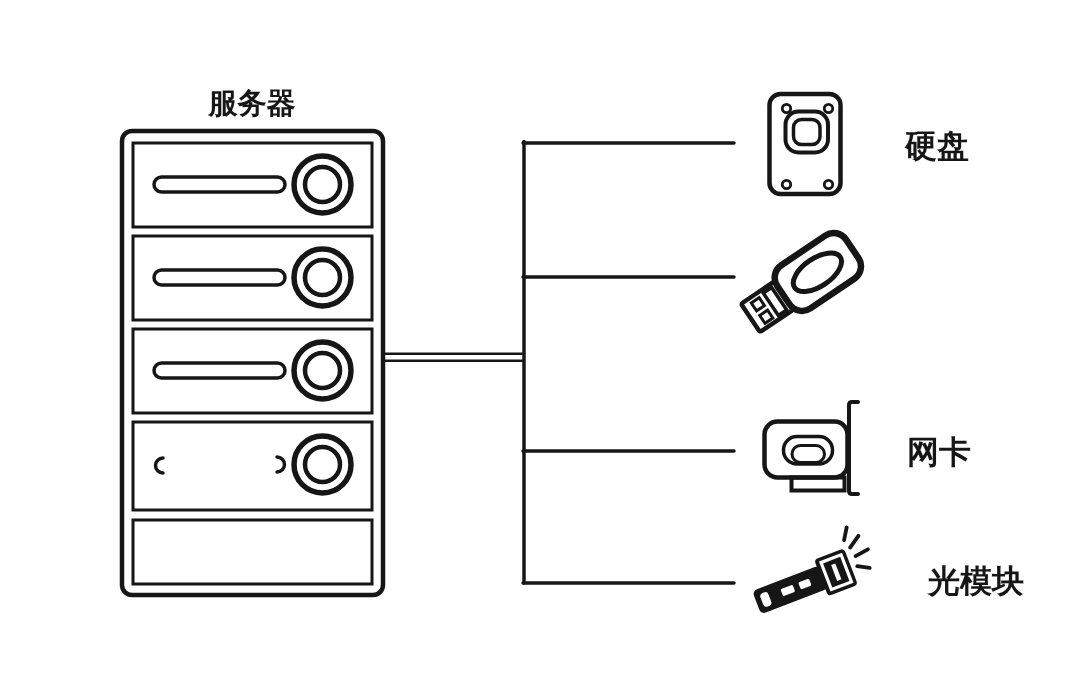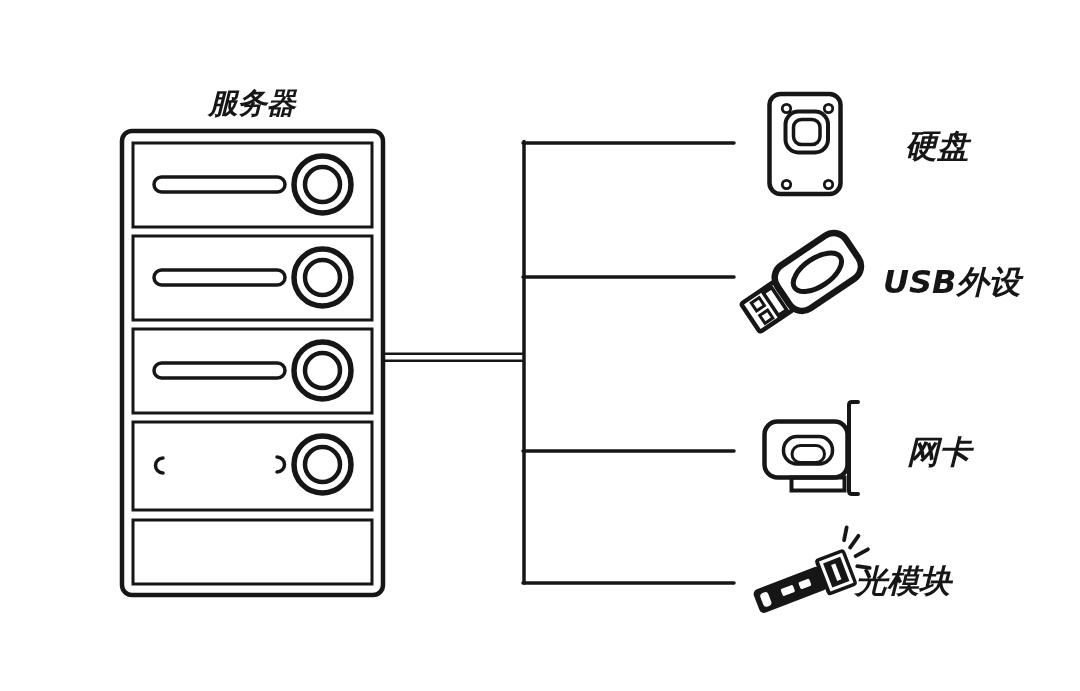--- a/index.html
+++ b/index.html
@@ -1,21 +1,20 @@
 <!DOCTYPE html>
 <html style="--bg: #ffffff; --line: #161616;"><head>
 <meta charset="utf-8">
 <style>
   :root { --bg:#ffffff; --line:#161616; }
   html,body { margin:0; padding:0; background:var(--bg); }
   #canvas {
     position:relative; width:1080px; height:691px;
     background:var(--bg); overflow:hidden;
     font-family:"DejaVu Sans","Liberation Sans",sans-serif;
-    font-style:italic;
   }
   #diagram-svg { position:absolute; left:0; top:0; }
   .stroke { fill:none; stroke:var(--line); }
   .fill   { fill:var(--line); stroke:none; }
   .white-fill   { fill:#ffffff; stroke:none; }
   .white-stroke { fill:none; stroke:#ffffff; }
   .label {
     position:absolute; color:var(--line); font-weight:700;
     font-size:32px; line-height:1.05; white-space:nowrap;
   }
@@ -116,19 +115,18 @@
         <line class="stroke" x1="862" y1="575" x2="876" y2="573" stroke-width="3.8"></line>
         <line class="stroke" x1="860" y1="585" x2="871" y2="591" stroke-width="3.8"></line>
       </g>
     </g>
   </svg>
 
   <div class="label server" style="left:132px; top:88px;">服务器</div>
 
   <div class="label" style="left:905px; top:130px;">硬盘</div>
 
-  <div class="label" style="left:883px; top:266px;">USB外设</div>
 
   <div class="label" style="left:907px; top:436px;">网卡</div>
 
-  <div class="label" style="left:855px; top:565px;">光模块</div>
+  <div class="label" style="left:928px; top:565px;">光模块</div>
 
 </div>
 
 </body></html>

